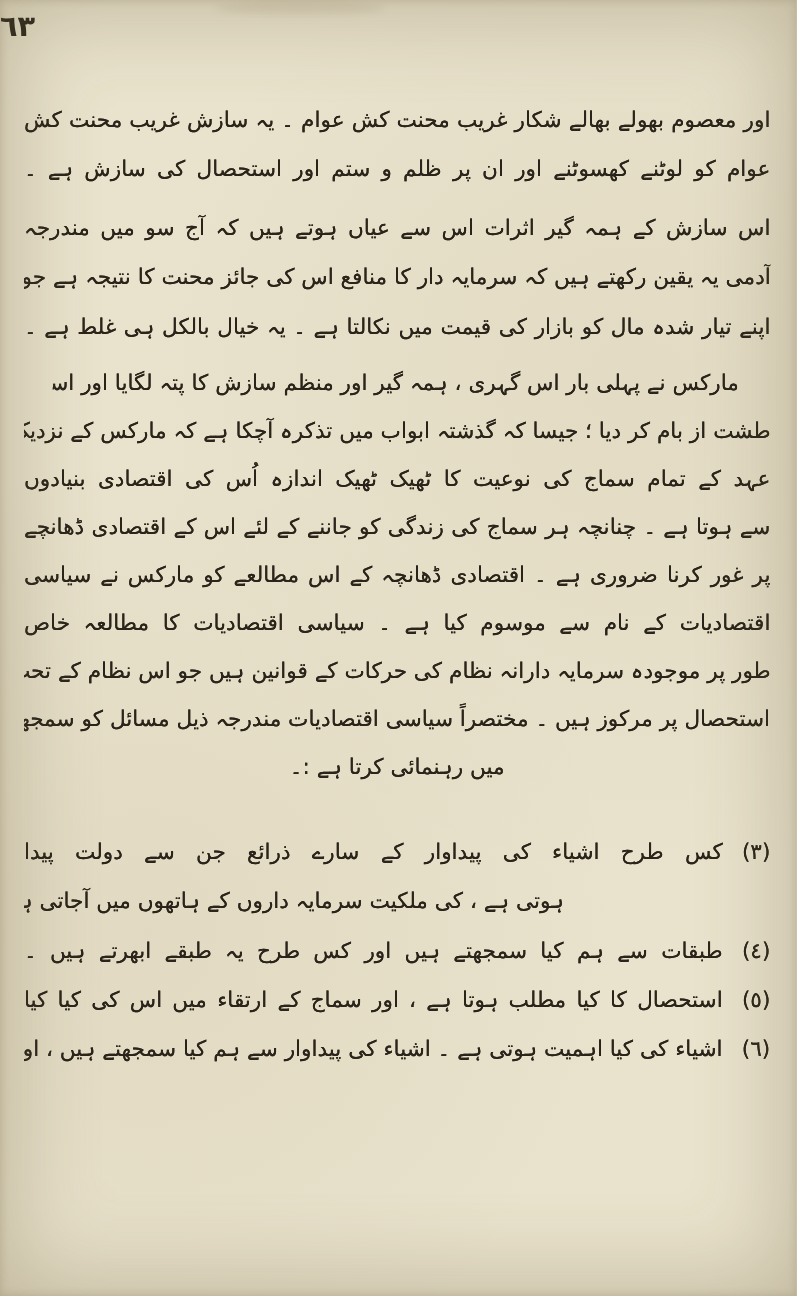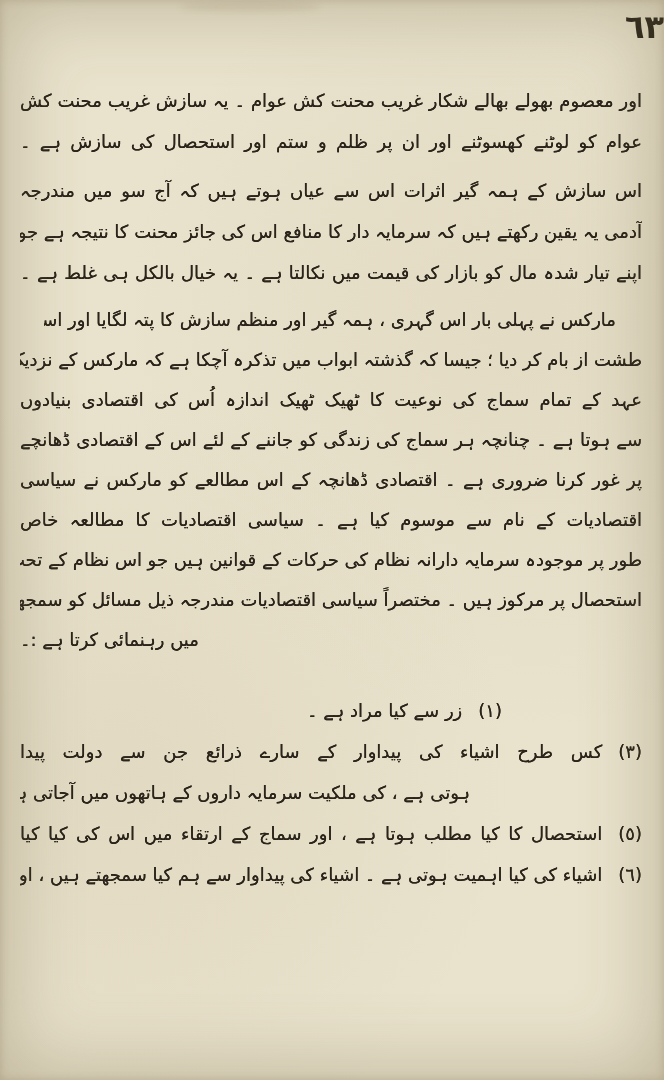--- a/index.html
+++ b/index.html
@@ -34,39 +34,39 @@
   .smudge{
     position:absolute;
     top:2px;left:180px;width:140px;height:10px;
     background:rgba(120,105,70,0.12);
     filter:blur(3px);
     border-radius:50%;
   }
   .pnum{
     position:absolute;
     top:8px;left:0;right:0;
-    text-align:right;
-    font-size:32px;
+    text-align:left;
+    font-size:24px;
     font-weight:bold;
     letter-spacing:10px;
     direction:rtl;
   }
   .block{position:absolute;left:20px;right:22px;}
   .line{
     font-size:18px;
     height:41px;
     line-height:41px;
     white-space:nowrap;
     overflow:hidden;
     text-shadow:0 0 0.5px currentColor;
   }
   .p3 .line{height:40px;line-height:40px;}
   .jl{text-align:justify;text-align-last:justify;}
   .rl{text-align:right;}
-  .ll{text-align:left;}
+  .ll{text-align:center;}
   .ind-first{padding-right:26px;margin-left:24px;}
   .item-short{padding-right:140px;}
   .cont-3{padding-left:170px;padding-right:172px;}
   .cont-5{padding-left:330px;padding-right:8px;}
   .cont-6{padding-left:200px;padding-right:4px;}
   .cont-3.ll,.cont-5.ll,.cont-6.ll{text-align:left;}
   .marker{margin-left:16px;}
 </style>
 </head>
 <body>
@@ -95,34 +95,34 @@
     <div class="line jl">سے ہوتا ہے ۔ چنانچہ ہر سماج کی زندگی کو جاننے کے لئے اس کے اقتصادی ڈھانچے</div>
     <div class="line jl">پر غور کرنا ضروری ہے ۔ اقتصادی ڈھانچہ کے اس مطالعے کو مارکس نے سیاسی</div>
     <div class="line jl">اقتصادیات کے نام سے موسوم کیا ہے ۔ سیاسی اقتصادیات کا مطالعہ خاص</div>
     <div class="line jl">طور پر موجودہ سرمایہ دارانہ نظام کی حرکات کے قوانین ہیں جو اس نظام کے تحت</div>
     <div class="line jl">استحصال پر مرکوز ہیں ۔ مختصراً سیاسی اقتصادیات مندرجہ ذیل مسائل کو سمجھنے</div>
     <div class="line ll">میں رہنمائی کرتا ہے :۔</div>
   </div>
 
   <div class="block" style="top:690px">
 
-    <div>
-      <div class="line rl item-short">
-        <span class="marker">(١)</span><span>زر سے کیا مراد ہے ۔</span>
-      </div>
-    </div>
 
 
     <div>
       <div class="line jl">
         <span class="marker">(٣)</span><span>کس طرح اشیاء کی پیداوار کے سارے ذرائع جن سے دولت پیدا</span>
       </div>
       <div class="line ll cont-3">ہوتی ہے ، کی ملکیت سرمایہ داروں کے ہاتھوں میں آجاتی ہے ۔</div>
     </div>
 
+    <div>
+      <div class="line jl">
+        <span class="marker">(٤)</span><span>طبقات سے ہم کیا سمجھتے ہیں اور کس طرح یہ طبقے ابھرتے ہیں ۔</span>
+      </div>
+    </div>
 
     <div>
       <div class="line jl">
         <span class="marker">(٥)</span><span>استحصال کا کیا مطلب ہوتا ہے ، اور سماج کے ارتقاء میں اس کی کیا کیا</span>
       </div>
     </div>
 
     <div>
       <div class="line jl">
         <span class="marker">(٦)</span><span>اشیاء کی کیا اہمیت ہوتی ہے ۔ اشیاء کی پیداوار سے ہم کیا سمجھتے ہیں ، اور</span>

